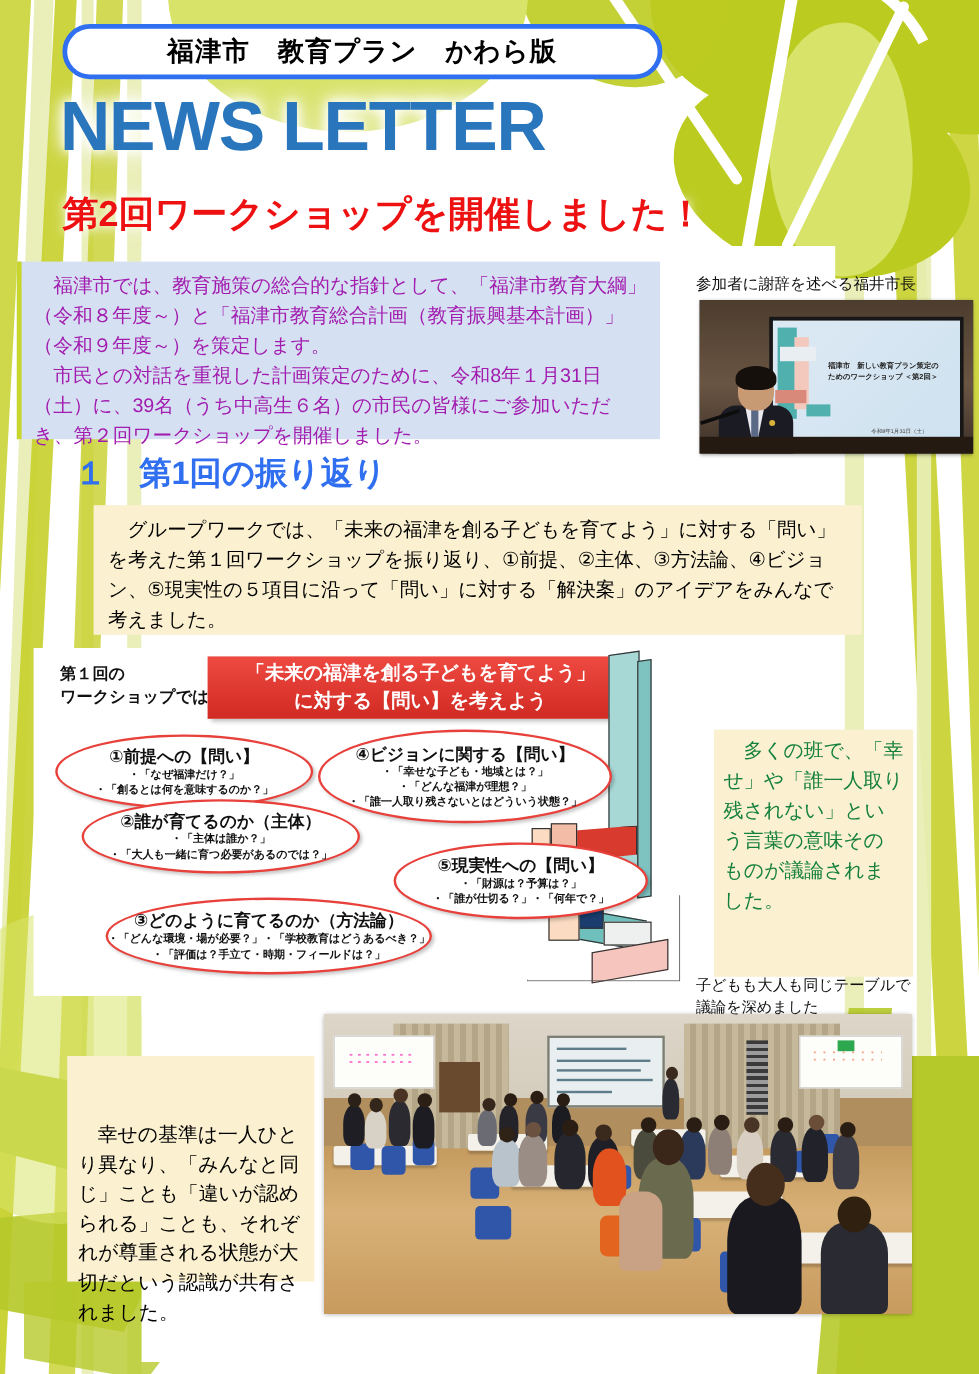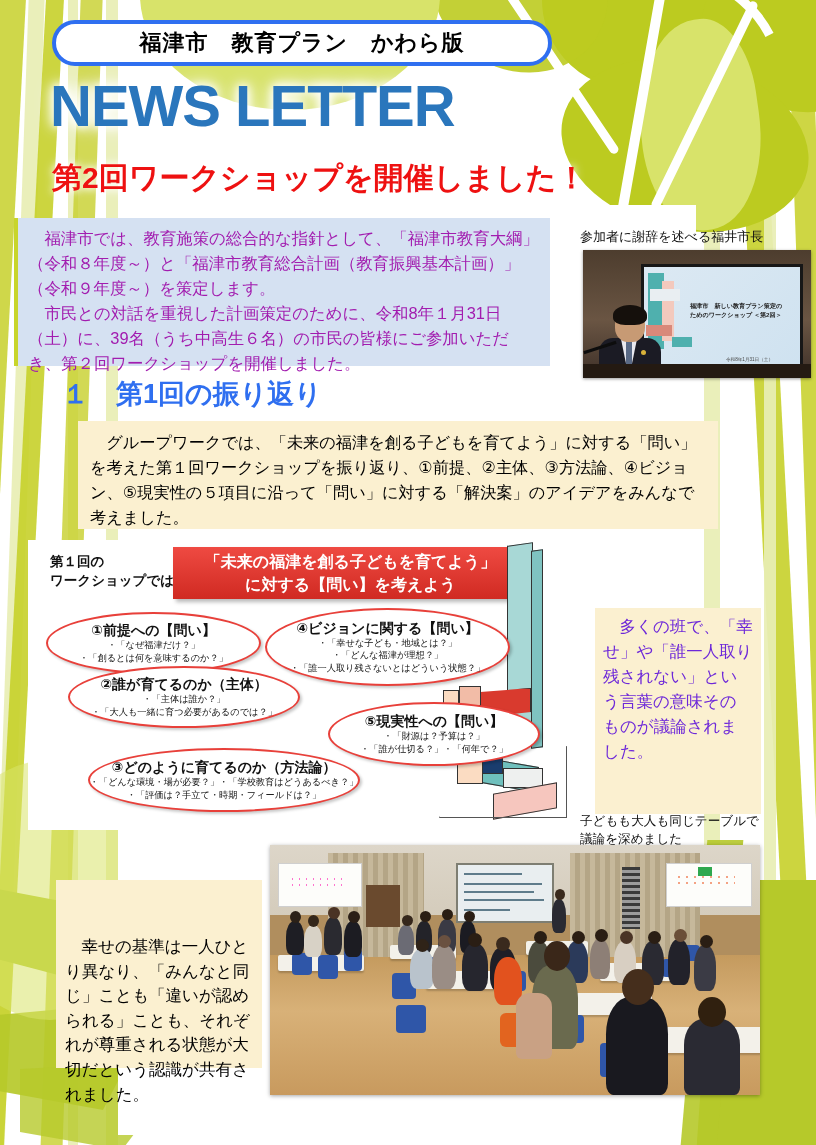--- a/index.html
+++ b/index.html
@@ -141,37 +141,37 @@
     color: #fff; font-size: 16px; font-weight: 700; line-height: 23px; white-space: nowrap;
   }
   .oval {
     position: absolute; background: #ffffff;
     border: 2.2px solid #e8403a; border-radius: 50%/50%;
     box-shadow: 2px 2px 3px rgba(0,0,0,.22);
     display: flex; flex-direction: column; align-items: center; justify-content: center;
     text-align: center; padding: 2px 6px;
   }
   .oval .ttl { font-size: 14px; font-weight: 700; color: #111; line-height: 17px; white-space: nowrap; }
-  .oval .sub { font-size: 9.2px; font-weight: 400; color: #111; line-height: 12.5px; white-space: nowrap; }
+  .oval .sub { font-size: 9.2px; font-weight: 700; color: #111; line-height: 12.5px; white-space: nowrap; }
 
   .o1 { left: 18px;  top: 72px;  width: 215px; height: 62px; }
   .o2 { left: 40px;  top: 126px; width: 232px; height: 62px; align-items: center; }
   .o3 { left: 60px;  top: 208px; width: 272px; height: 64px; }
   .o4 { left: 237px; top: 68px;  width: 245px; height: 78px; }
   .o5 { left: 300px; top: 162px; width: 212px; height: 64px; }
 
   .art { position: absolute; left: 405px; top: 0; width: 155px; height: 290px; }
   .art i { position: absolute; display: block; }
 
   
   .side-note {
     position: absolute; left: 595px; top: 608px; width: 166px; height: 206px;
     background: #fbf0d0; z-index: 3; padding: 6px 8px;
   }
-  .side-note p { font-size: 16.5px; line-height: 25px; color: #6d28d9; text-indent: 1em; }
+  .side-note p { font-size: 16.5px; line-height: 25px; color: #15803d; text-indent: 1em; }
 
   .cap2 {
     position: absolute; left: 580px; top: 812px; z-index: 4;
     font-size: 12.6px; line-height: 18px; color: #111;
   }
 
   
   .bottom-note {
     position: absolute; left: 56px; top: 880px; width: 206px; height: 188px;
     background: #fbf0d0; z-index: 3; padding: 6px 9px;

